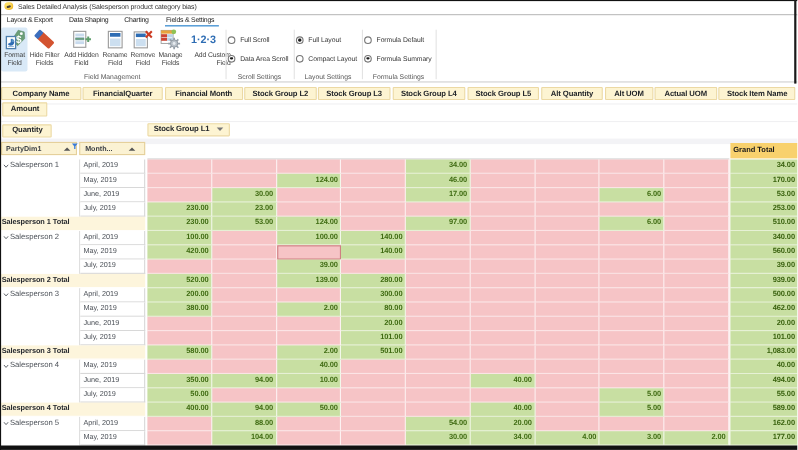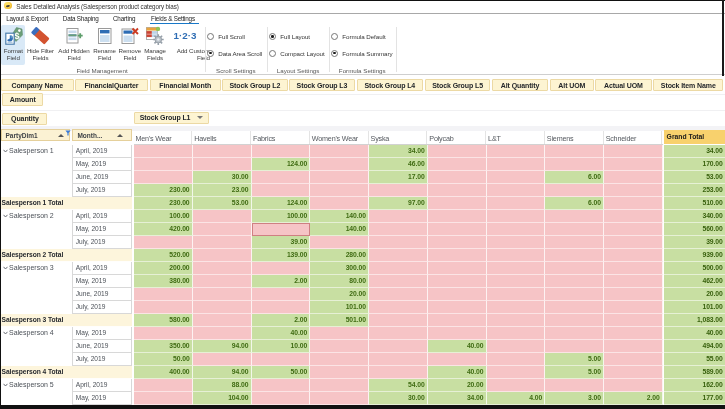--- a/index.html
+++ b/index.html
@@ -274,31 +274,20 @@
     <div class="fbtn amount-btn">Amount</div>
     <div class="fbtn quantity-btn">Quantity</div>
     <div class="fbtn colfield-btn">
       <span>Stock Group L1</span>
       <span class="dd-arrow"></span>
     </div>
   </div>
 
   <div class="phead">
     <div class="phead-gray"></div>
-    <div class="colheads" id="col-heads">
-        <div class="colhead">Men's Wear</div>
-        <div class="colhead">Havells</div>
-        <div class="colhead">Fabrics</div>
-        <div class="colhead">Women's Wear</div>
-        <div class="colhead">Syska</div>
-        <div class="colhead">Polycab</div>
-        <div class="colhead">L&amp;T</div>
-        <div class="colhead">Siemens</div>
-        <div class="colhead">Schneider</div>
-      </div>
     <div class="phead-bottom"></div>
     <div class="hcell-tan hcell-party">
       <span>PartyDim1</span>
       <span class="sort-asc"></span>
       <svg class="filter-ico" width="6" height="6" viewBox="0 0 6 6">
         <path d="M0.4 0.4 L5.6 0.4 L3.6 2.9 L3.6 5.4 L2.4 5.4 L2.4 2.9 Z" fill="#3b7cd9"></path>
       </svg>
     </div>
     <div class="hcell-tan hcell-month">
       <span>Month...</span>

